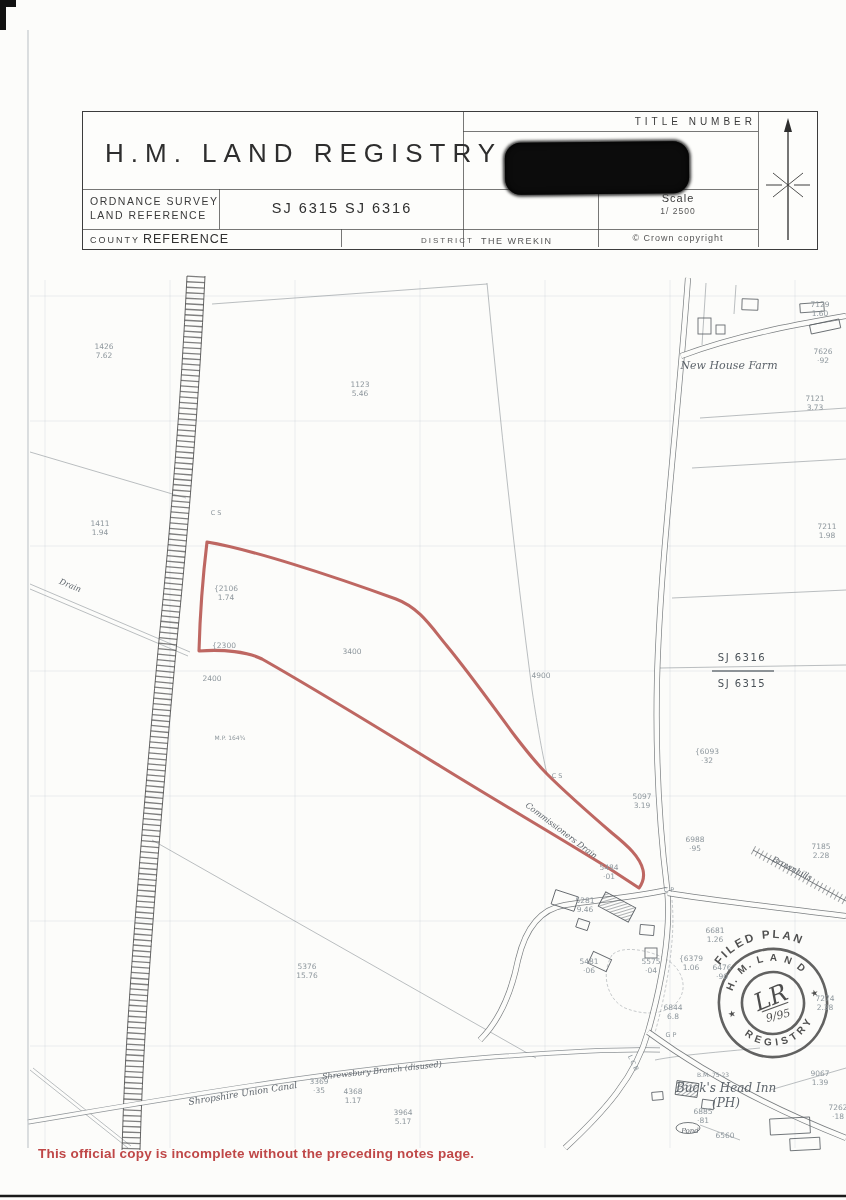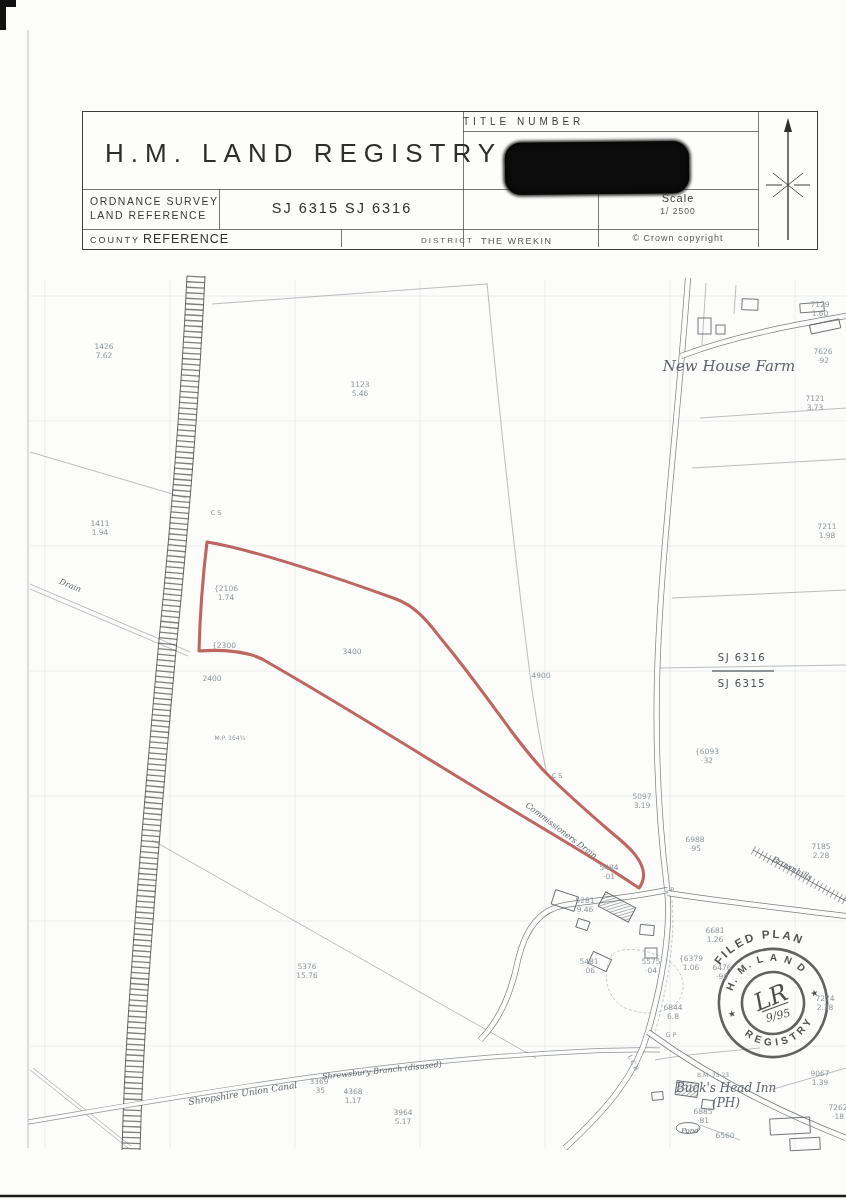--- a/index.html
+++ b/index.html
@@ -6,21 +6,21 @@
   .page{position:relative;width:846px;height:1200px;background:#fcfcfa;overflow:hidden;
         font-family:"Liberation Sans",sans-serif;color:#3b3b3b;}
   svg{position:absolute;left:0;top:0;}
   
   .hdr{position:absolute;left:82px;top:111px;width:736px;height:139px;
        border:1.8px solid #3c3c3c;background:#fdfdfb;box-sizing:border-box;z-index:5;}
   .hline,.vline{position:absolute;background:#4a4a4a;opacity:.75;}
   .hline{height:1px;}
   .vline{width:1px;}
   .agency{position:absolute;left:22px;top:26px;font-size:26px;letter-spacing:7px;color:#2e2e2e;white-space:nowrap;}
-  .tn-label{position:absolute;left:380px;top:4px;width:293px;text-align:left;font-size:10px;letter-spacing:4px;}
+  .tn-label{position:absolute;left:380px;top:4px;width:293px;text-align:right;font-size:10px;letter-spacing:4px;}
   .redaction{position:absolute;left:422px;top:30px;width:184px;height:52px;background:#0c0c0c;
              border-radius:16px;transform:rotate(-.6deg);
              box-shadow:0 0 3px 2px rgba(10,10,10,.8), inset 0 0 6px #000;}
   .os-label{position:absolute;left:7px;top:82px;font-size:10.5px;letter-spacing:1.5px;line-height:1.35;}
   .os-value{position:absolute;left:140px;top:88px;width:238px;text-align:center;font-size:14.5px;letter-spacing:2px;color:#2f2f2f;}
   .scale-cell{position:absolute;left:515px;top:80px;width:160px;text-align:center;}
   .scale-lbl{font-size:11px;letter-spacing:1px;}
   .scale-val{font-size:8.5px;letter-spacing:1px;margin-top:2px;color:#555;}
   .county-lbl{position:absolute;left:7px;top:123px;font-size:9px;letter-spacing:2px;}
   .county-val{position:absolute;left:60px;top:120px;font-size:12.5px;letter-spacing:1px;color:#2f2f2f;}
@@ -336,21 +336,21 @@
         <div>7274</div>
         <div>2.38</div>
       </div>
       <div class="mlabel num" style="left: 722px; top: 972px; transform: translate(-50%, -50%);">
         <div>6476</div>
         <div>·90</div>
       </div>
       <div class="mlabel name" style="left: 70px; top: 586px; font-size: 8px; transform: translate(-50%, -50%) rotate(22deg);">
         <div>Drain</div>
       </div>
-      <div class="mlabel name" style="left: 729px; top: 366px; font-size: 15px; transform: translate(-50%, -50%);">
+      <div class="mlabel name" style="left: 729px; top: 366px; font-size: 11px; transform: translate(-50%, -50%);">
         <div>New House Farm</div>
       </div>
       <div class="mlabel name" style="left: 792px; top: 869px; font-size: 8px; transform: translate(-50%, -50%) rotate(27deg);">
         <div>Brownhills</div>
       </div>
       <div class="mlabel name" style="left: 561px; top: 831px; font-size: 8px; transform: translate(-50%, -50%) rotate(37deg);">
         <div>Commissioners Drain</div>
       </div>
       <div class="mlabel name" style="left: 243px; top: 1094px; font-size: 9px; transform: translate(-50%, -50%) rotate(-9deg);">
         <div>Shropshire Union Canal</div>
@@ -409,13 +409,14 @@
         <line x1="30" y1="18" x2="30" y2="128" stroke="#3c3c3c" stroke-width="1.4"></line>
         <polygon points="30,6 26,20 34,20" fill="#2e2e2e"></polygon>
         <line x1="8" y1="73" x2="24" y2="73" stroke="#3c3c3c" stroke-width="1"></line>
         <line x1="36" y1="73" x2="52" y2="73" stroke="#3c3c3c" stroke-width="1"></line>
         <line x1="15" y1="61" x2="45" y2="85" stroke="#3c3c3c" stroke-width=".9"></line>
         <line x1="15" y1="85" x2="45" y2="61" stroke="#3c3c3c" stroke-width=".9"></line>
       </svg>
     </div>
   </div>
 
+  <div class="footer">This official copy is incomplete without the preceding notes page.</div>
 </div>
 
 </body></html>

